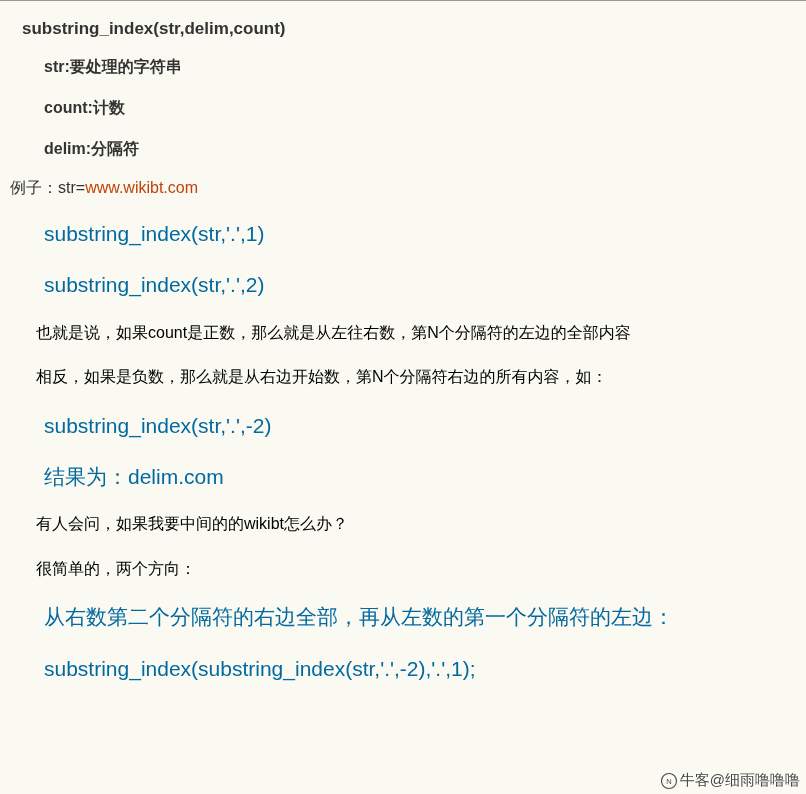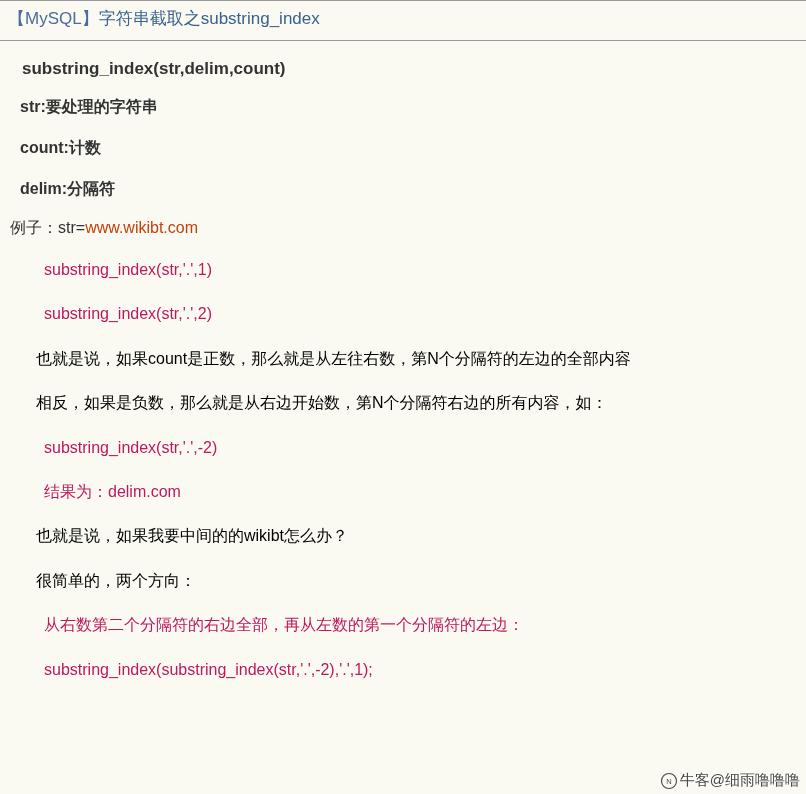--- a/index.html
+++ b/index.html
@@ -30,34 +30,34 @@
     .signature {
       color: #333;
       font-size: 17px;
       font-weight: bold;
       padding: 18px 10px 8px 22px;
     }
     .param {
       color: #333;
       font-size: 16px;
       font-weight: bold;
-      padding: 10px 10px 10px 20px;
+      padding: 10px 10px 10px 44px;
     }
     .example-intro {
       color: #333;
       font-size: 16px;
       padding: 8px 10px 10px 10px;
     }
     .example-intro a {
       color: #c2410c;
       text-decoration: none;
     }
     .line {
-      color: #be185d;
-      font-size: 16px;
+      color: #0369a1;
+      font-size: 21px;
       padding: 10px 22px 12px 44px;
       line-height: 1.4;
     }
     .line2 {
       color: #000000;
       font-size: 16px;
       padding: 10px 10px 12px 36px;
       line-height: 1.4;
     }
     .watermark {
@@ -75,41 +75,38 @@
       width: 18px;
       height: 18px;
       vertical-align: middle;
       margin-right: 2px;
     }
   </style>
 </head>
 <body>
 
 <div class="content">
-  <div class="title">
-    <span class="title-bracket">【</span><span class="title-bracket">MySQL</span><span class="title-bracket">】</span><span class="title-text">字符串截取之substring_index</span>
-  </div>
 
   <div class="signature">substring_index(str,delim,count)</div>
 
   <div class="param">str:要处理的字符串</div>
   <div class="param">count:计数</div>
   <div class="param">delim:分隔符</div>
 
   <div class="example-intro">
     <span>例子：str=</span><a href="#">www.wikibt.com</a>
   </div>
 
   <div class="line">substring_index(str,'.',1)</div>
   <div class="line">substring_index(str,'.',2)</div>
   <div class="line2">也就是说，如果count是正数，那么就是从左往右数，第N个分隔符的左边的全部内容</div>
   <div class="line2">相反，如果是负数，那么就是从右边开始数，第N个分隔符右边的所有内容，如：</div>
   <div class="line">substring_index(str,'.',-2)</div>
   <div class="line">结果为：delim.com</div>
-  <div class="line2">也就是说，如果我要中间的的wikibt怎么办？</div>
+  <div class="line2">有人会问，如果我要中间的的wikibt怎么办？</div>
   <div class="line2">很简单的，两个方向：</div>
   <div class="line">从右数第二个分隔符的右边全部，再从左数的第一个分隔符的左边：</div>
   <div class="line">substring_index(substring_index(str,'.',-2),'.',1);</div>
 </div>
 
 <div class="watermark">
   <svg class="wm-icon" viewBox="0 0 24 24">
       <circle cx="12" cy="12" r="10" fill="none" stroke="#333" stroke-width="1.5"></circle>
       <text x="12" y="16" text-anchor="middle" font-size="10" fill="#333">N</text>
     </svg><span>牛客@细雨噜噜噜</span>

